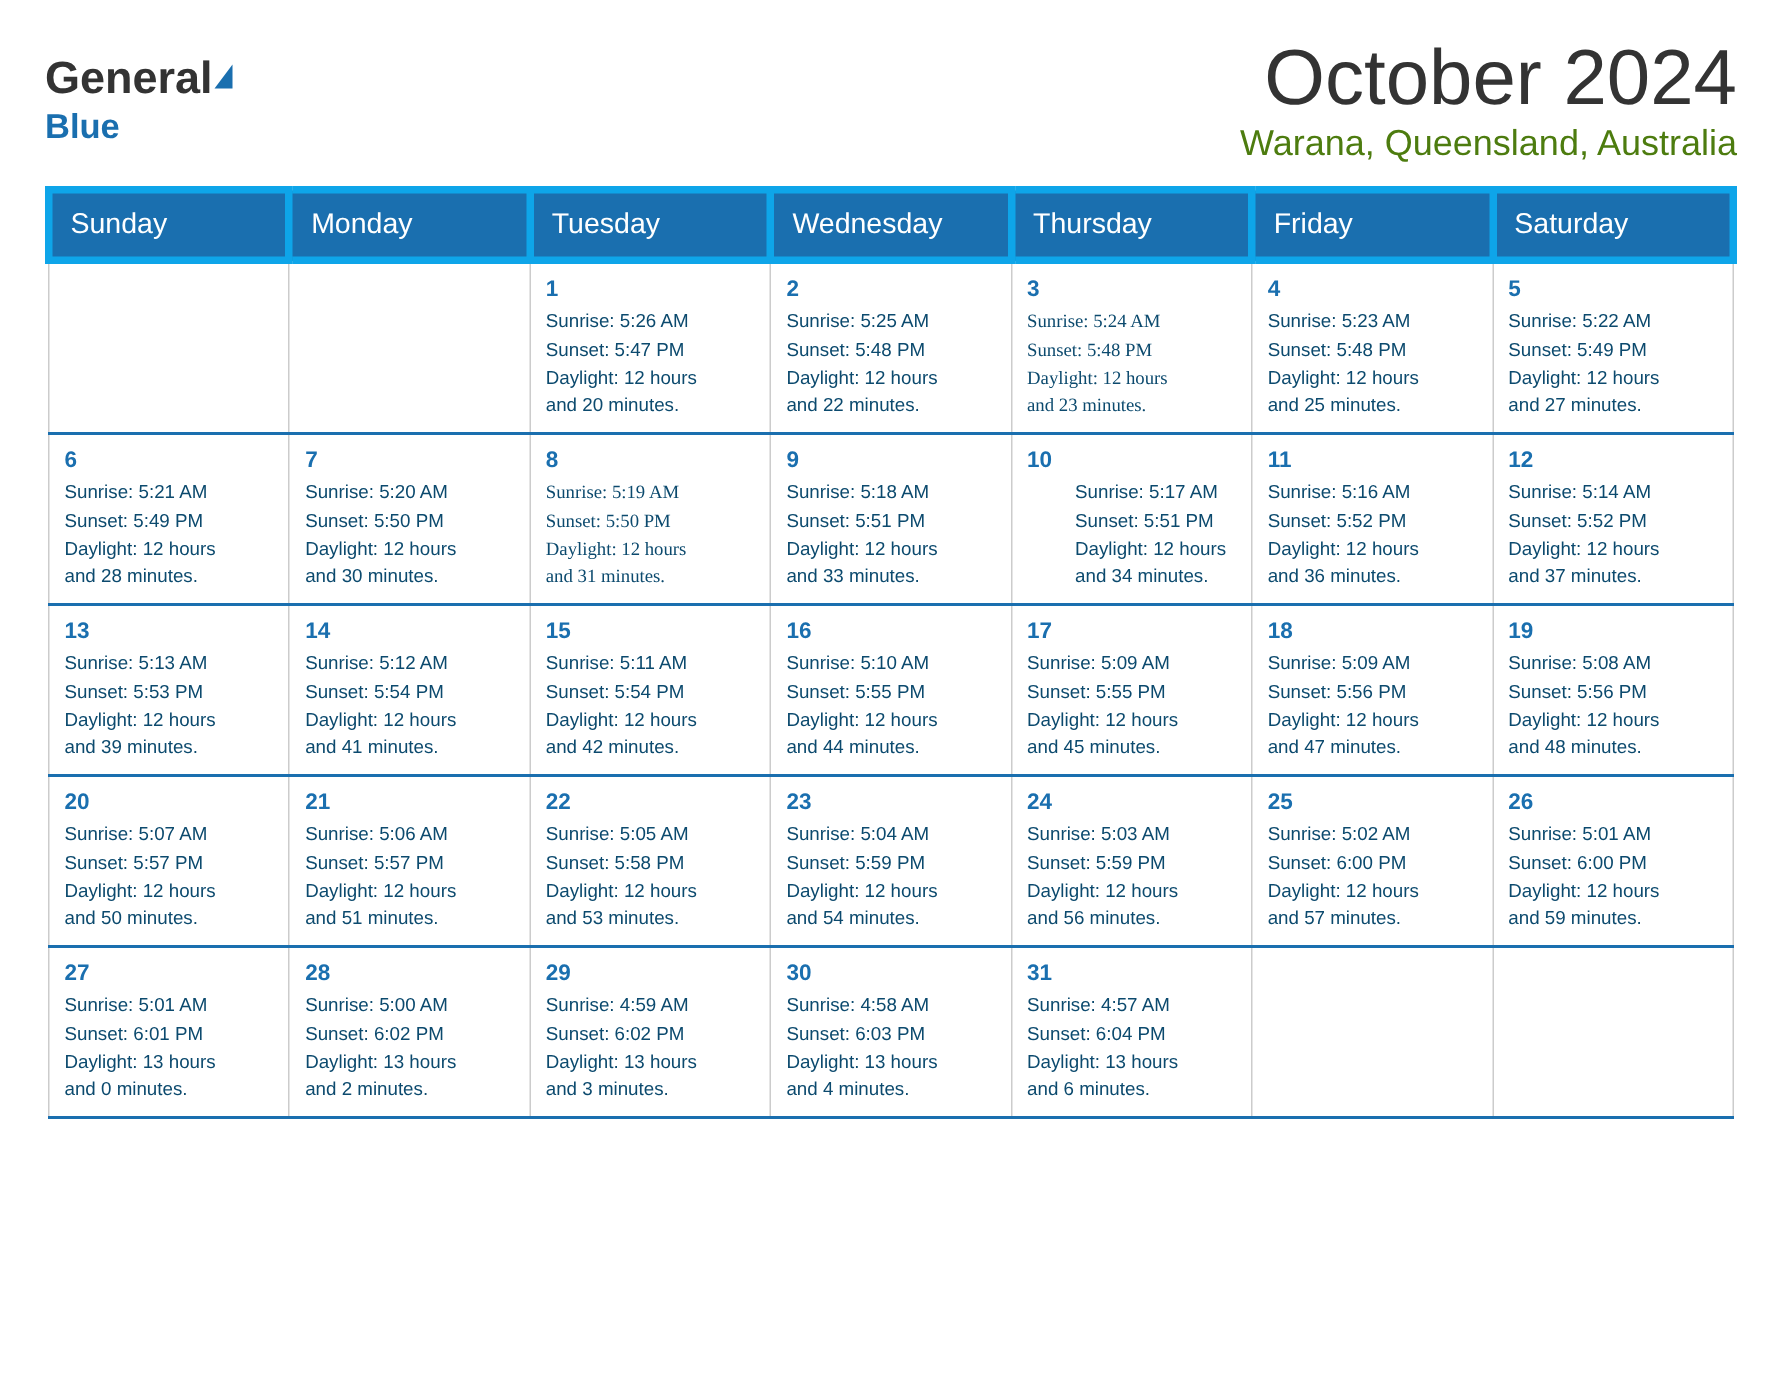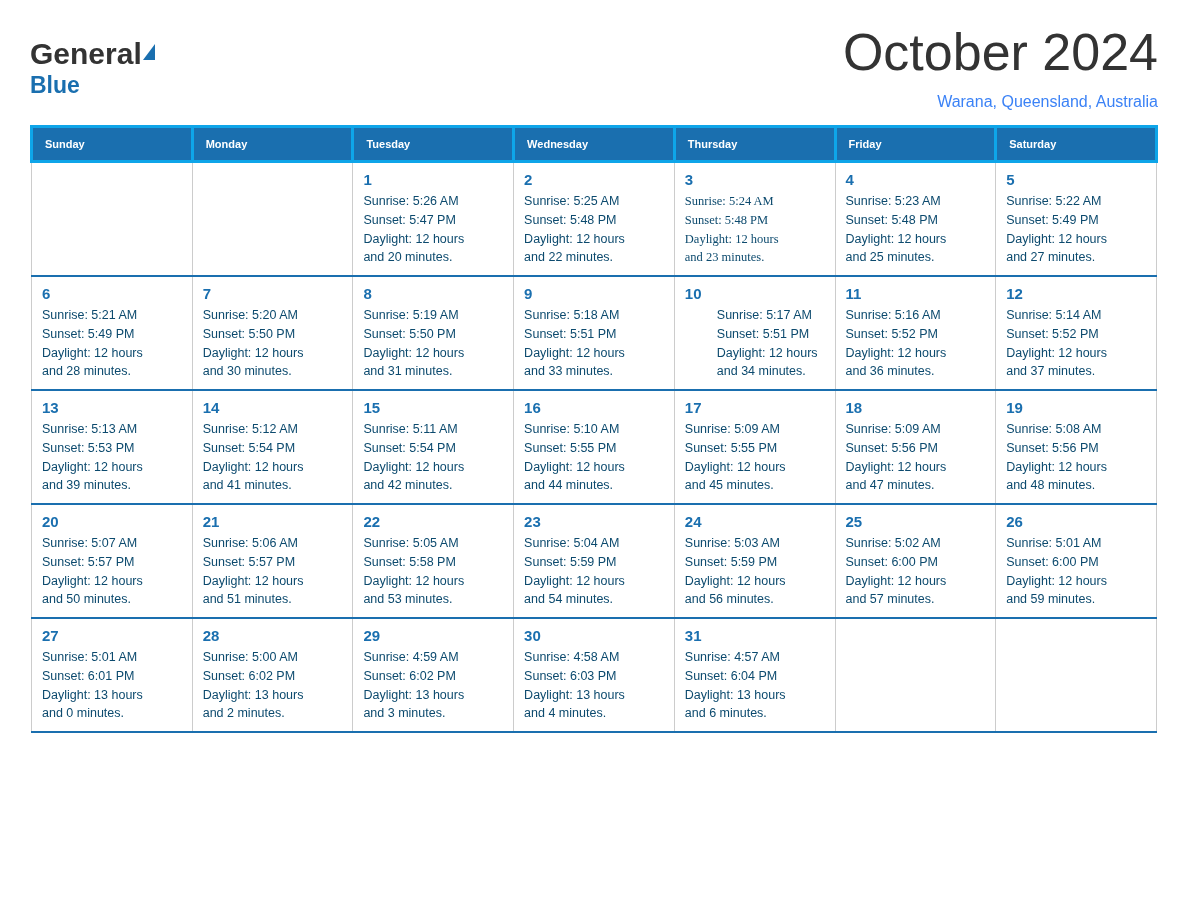--- a/index.html
+++ b/index.html
@@ -19,37 +19,37 @@
     .title-section {
       text-align: right;
     }
     .month-title {
       font-size: 52px;
       font-weight: normal;
       color: #333;
       line-height: 1.1;
     }
     .location-title {
-      font-size: 16px;
-      color: #3b82f6;
-      margin-top: 12px;
+      font-size: 24px;
+      color: #4d7c0f;
+      margin-top: 1px;
     }
     table {
       width: 100%;
       border-collapse: collapse;
       margin-top: 14px;
     }
     thead th {
       background-color: #1a6faf;
       color: #fff;
-      font-size: 11px;
-      font-weight: bold;
+      font-size: 19px;
+      font-weight: normal;
       padding: 10px 12px;
       text-align: left;
-      border: 3px solid #0ea5e9;
+      border: 5px solid #0ea5e9;
     }
     tbody td {
       vertical-align: top;
       padding: 8px 10px;
       border: 1px solid #ccc;
       font-size: 13px;
       color: #333;
       width: 14.28%;
       min-height: 100px;
     }
@@ -179,21 +179,21 @@
         </td>
         <td>
           <span class="day-num">7</span>
           <div class="day-info" style="white-space: pre-line;">Sunrise: 5:20 AM
 Sunset: 5:50 PM
 Daylight: 12 hours
 and 30 minutes.</div>
         </td>
         <td>
           <span class="day-num">8</span>
-          <div class="day-info" style="white-space: pre-line;">Sunrise: 5:19 AM
+          <div class="day-info" style="white-space: pre-line; font-family: Liberation Serif, serif;">Sunrise: 5:19 AM
 Sunset: 5:50 PM
 Daylight: 12 hours
 and 31 minutes.</div>
         </td>
         <td>
           <span class="day-num">9</span>
           <div class="day-info" style="white-space: pre-line;">Sunrise: 5:18 AM
 Sunset: 5:51 PM
 Daylight: 12 hours
 and 33 minutes.</div>

